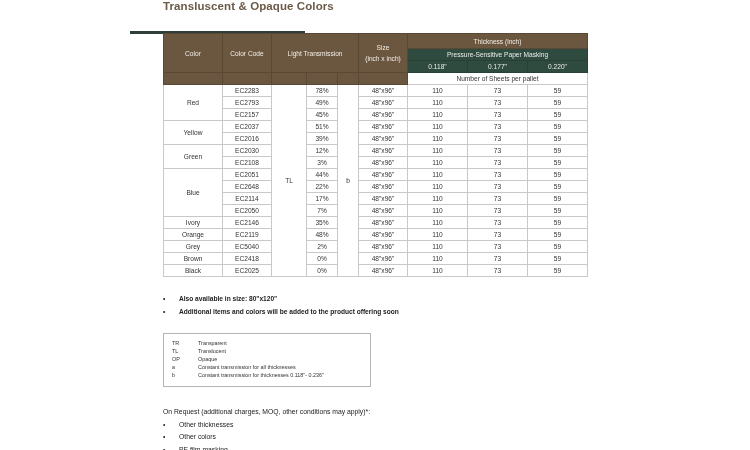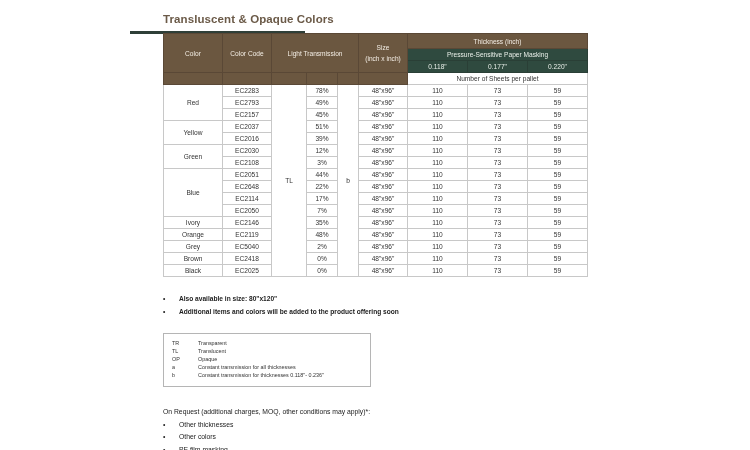--- a/index.html
+++ b/index.html
@@ -1,17 +1,17 @@
 <!DOCTYPE html>
 <html><head>
 <meta charset="utf-8">
 <style>
   html,body{margin:0;padding:0;background:#ffffff;}
   body{width:750px;height:450px;overflow:hidden;position:relative;font-family:"Liberation Sans",sans-serif;color:#222;}
-  .title{position:absolute;left:163px;top:13px;font-size:11.5px;font-weight:bold;color:#6b5a48;letter-spacing:0.1px;}
+  .title{position:absolute;left:163px;top:0;font-size:11.5px;font-weight:bold;color:#6b5a48;letter-spacing:0.1px;}
   .title-rule{position:absolute;left:130px;top:31px;width:175px;height:3px;background:#2f3f38;}
   table.spec{position:absolute;left:163px;top:33px;border-collapse:collapse;font-size:6.6px;color:#333;}
   table.spec td, table.spec th{border:1px solid #c8c8c8;text-align:center;padding:0;height:11px;font-weight:normal;}
   .hd{background:#6b5740;color:#f3ede4;border-color:#5a4836 !important;}
   .hd-green{background:#2f4a3f;color:#e9efe9;border-color:#2a3f36 !important;}
   .hd-sub{background:#fff;color:#333;}
   .c-color{width:58px;}
   .c-code{width:48px;}
   .c-tl{width:34px;}
   .c-pct{width:30px;}

